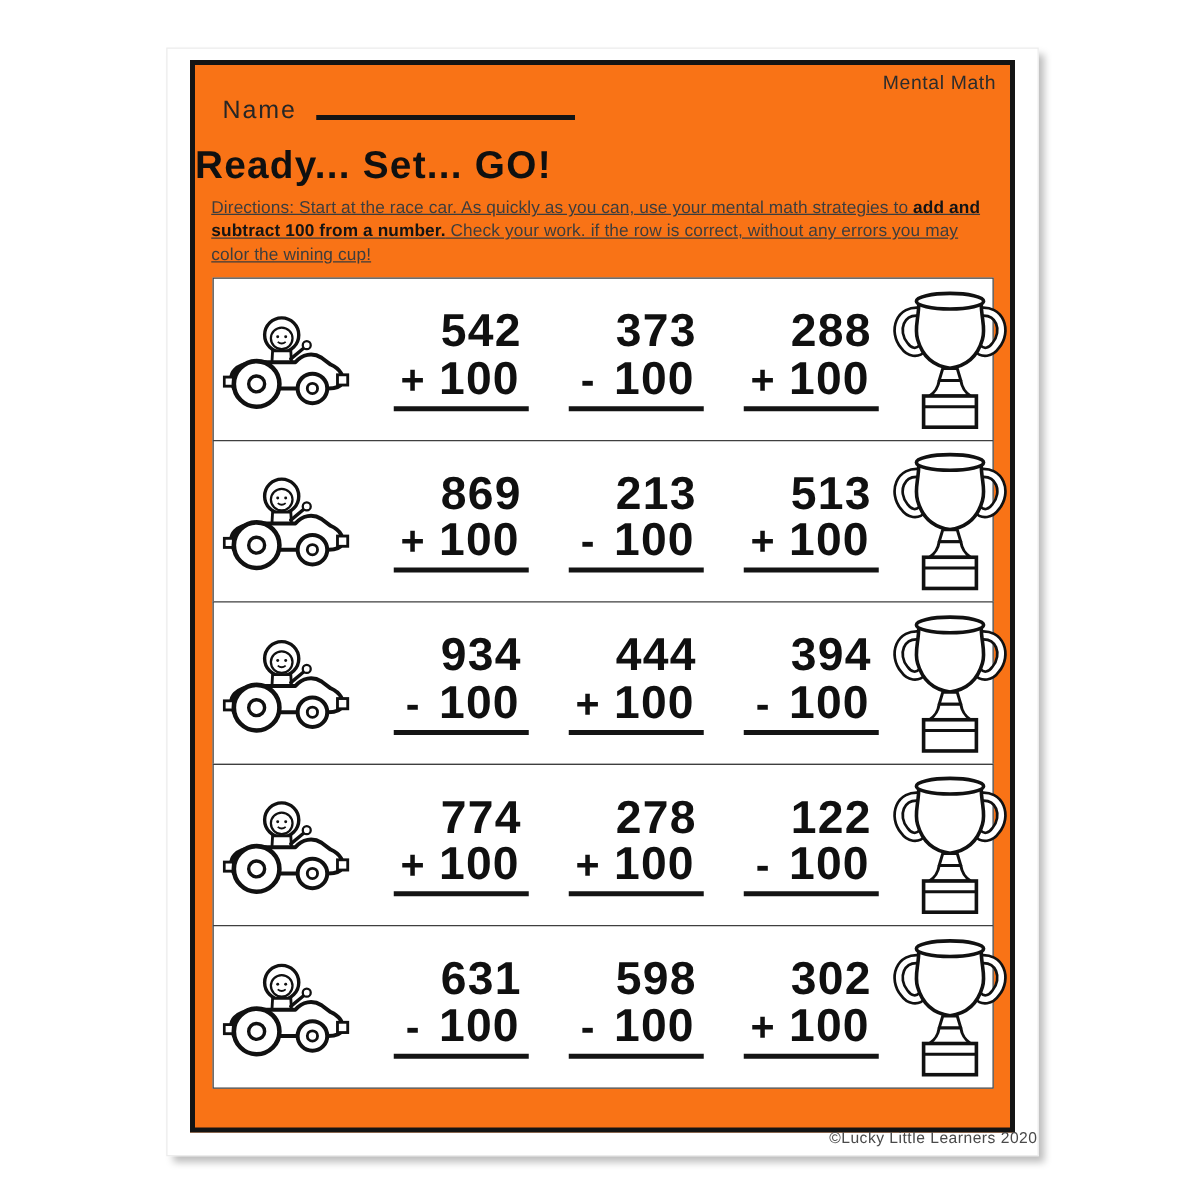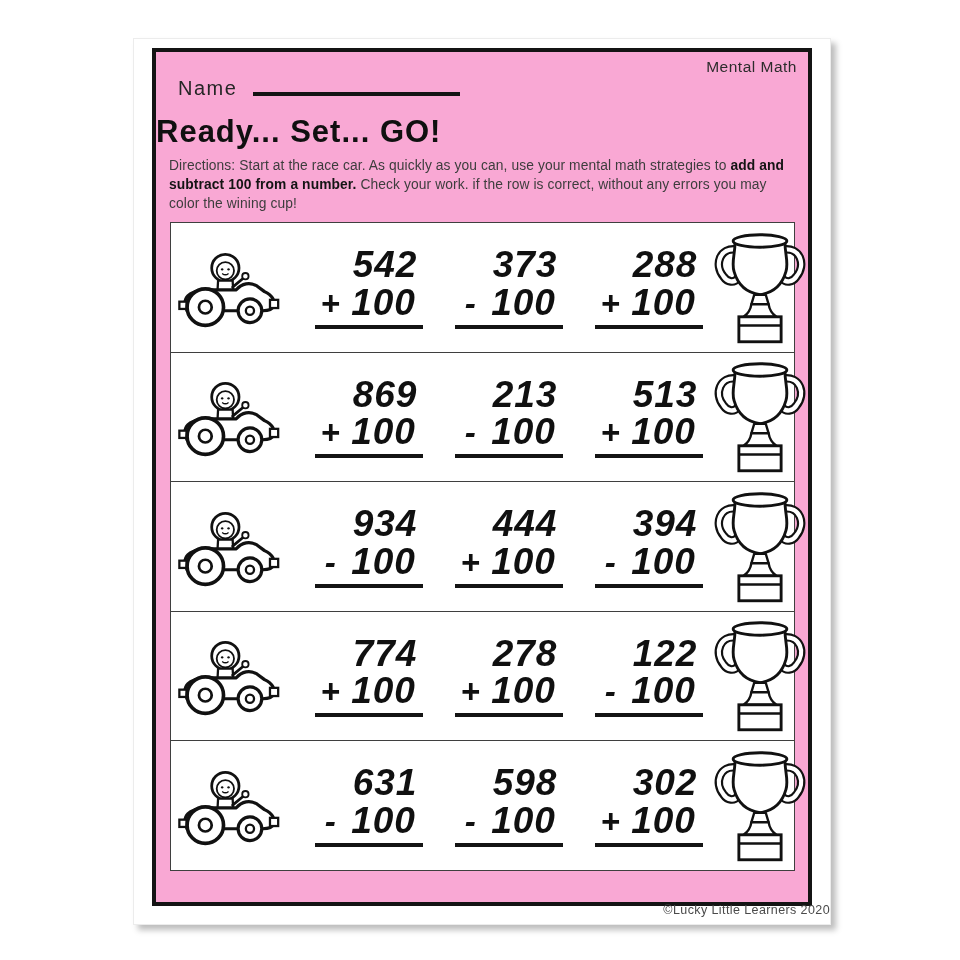--- a/index.html
+++ b/index.html
@@ -20,21 +20,21 @@
     box-shadow: 5px 5px 6px #bdbdbd;
     box-sizing: border-box;
   }
 
   
   .frame {
     position: absolute; left: 18px; top: 9px;
     width: 660px; height: 858px;
     border: 4px solid #141414;
     box-sizing: border-box;
-    background: #f9a8d4;
+    background: #f97316;
   }
 
   .corner-label {
     position: absolute; top: 6px; right: 11px;
     font-size: 15.5px; letter-spacing: .5px; color: #2c2c2c;
   }
 
   .name-row {
     position: absolute; left: 22px; top: 18px;
     display: flex; align-items: flex-end;
@@ -49,35 +49,35 @@
 
   .page-title {
     position: absolute; left: 0; right: 0; top: 62px;
     font-size: 31px; font-weight: bold; letter-spacing: 1px; color: #101010;
   }
 
   .directions {
     position: absolute; left: 13px; right: 13px; top: 104px;
     font-size: 13.8px; line-height: 1.38; color: #3d3d3d;
     letter-spacing: .1px;
+    text-decoration: underline;
   }
   .directions b { color: #141414; }
 
   
   .rows {
     position: absolute; left: 14px; right: 13px; top: 170px;
   }
   .prow {
     height: 131px;
     border: 1.5px solid #3f3f3f;
     margin-top: -1.5px;
     box-sizing: border-box;
     display: flex; align-items: center;
     background: #fff;
-    font-style: italic;
   }
   .prow:first-child { margin-top: 0; }
 
   .car-wrap { width: 102px; height: 82px; margin-left: 7px; flex: 0 0 auto; }
   .trophy-wrap { width: 96px; height: 116px; margin-left: auto; margin-right: 15px; flex: 0 0 auto; }
   .car-wrap svg, .trophy-wrap svg { width: 100%; height: 100%; display: block; }
 
   .problems {
     display: flex; gap: 14px; margin-left: 26px;
   }

